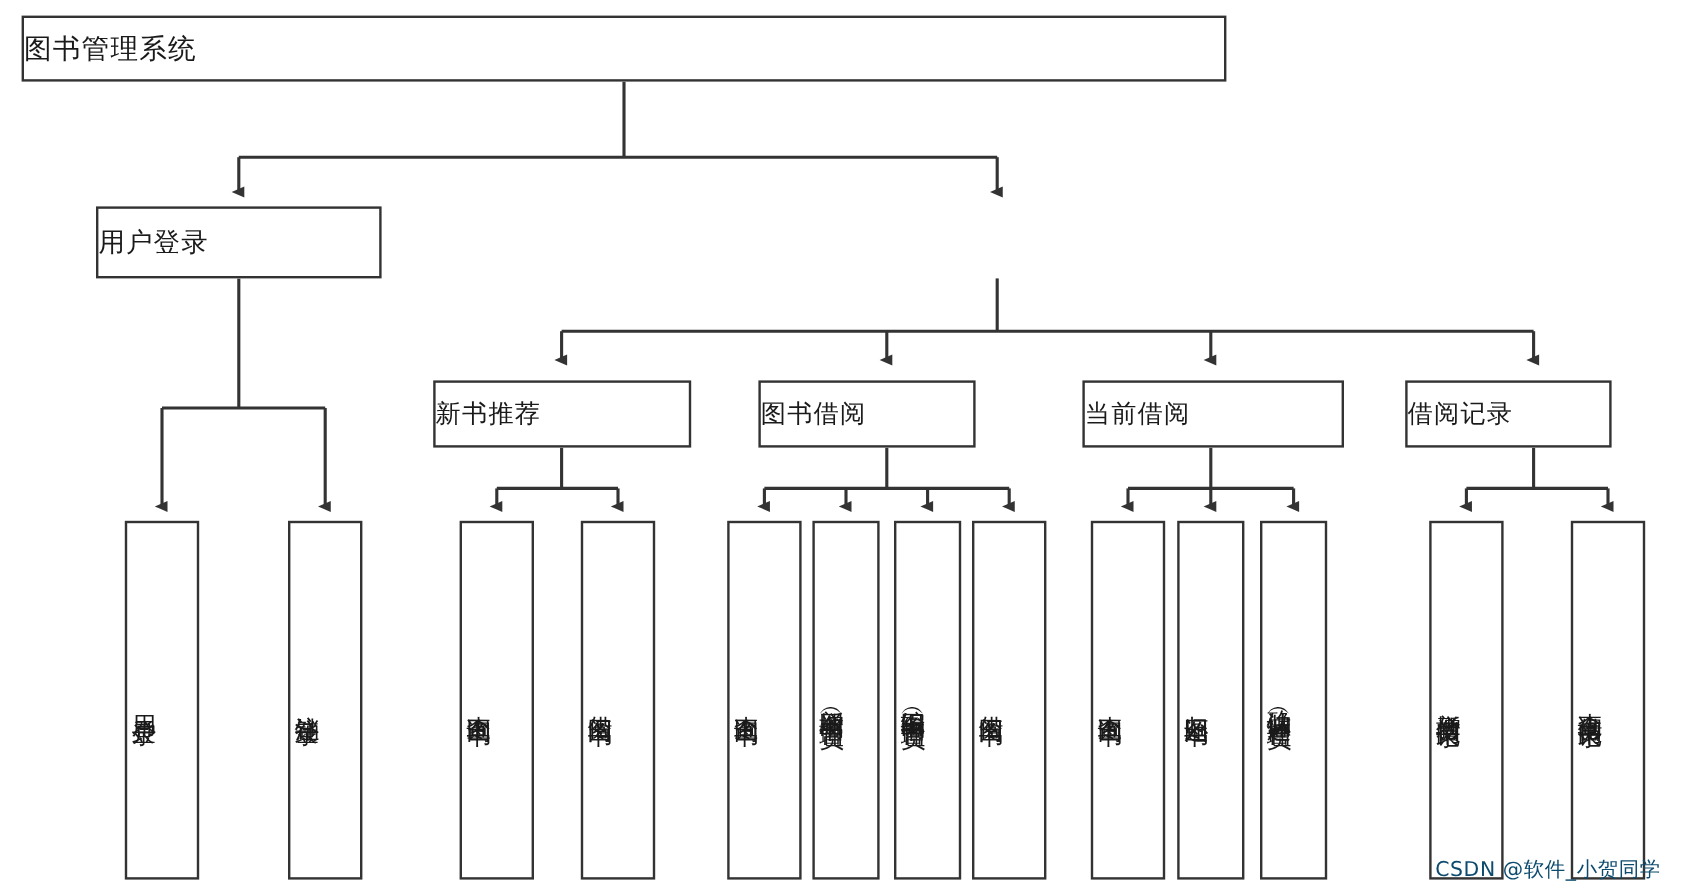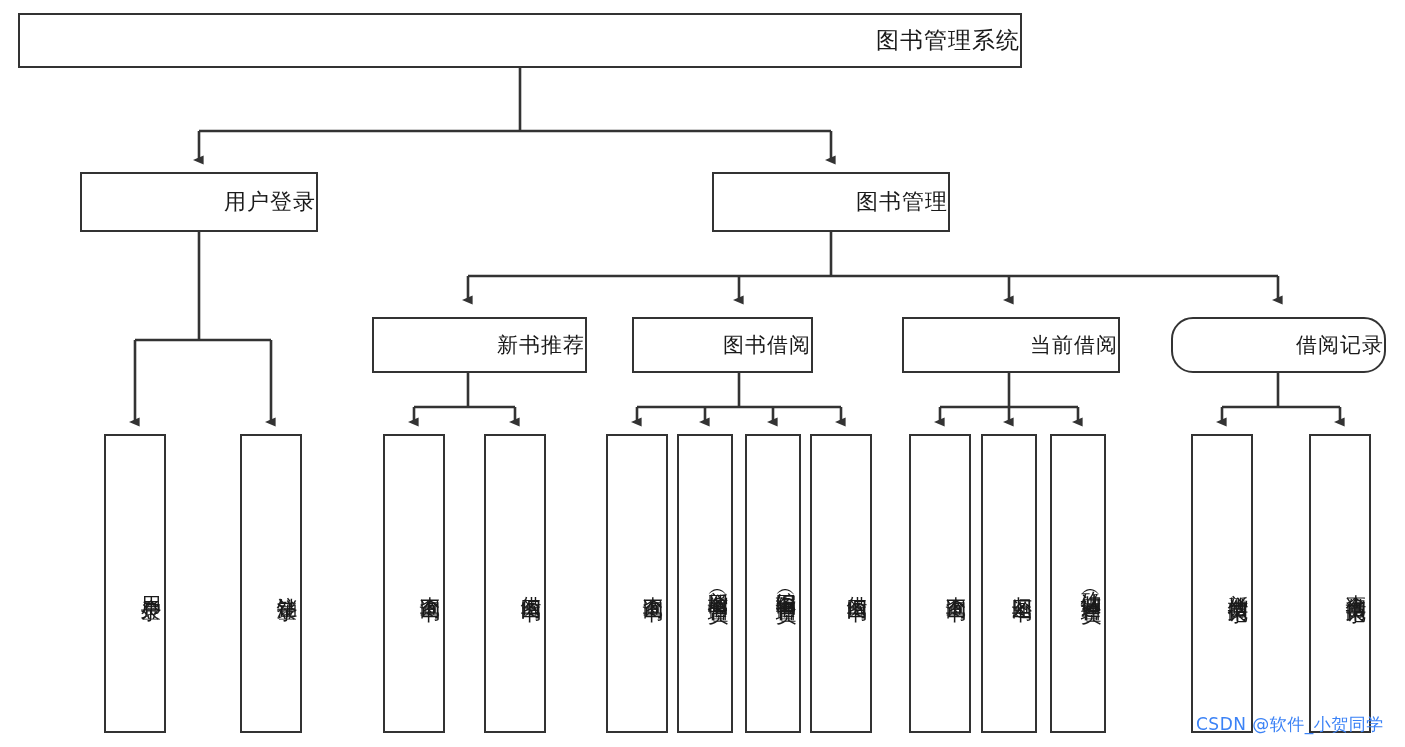--- a/index.html
+++ b/index.html
@@ -25,21 +25,21 @@
     height: 747px;
     pointer-events: none;
   }
   .node {
     position: absolute;
     box-sizing: border-box;
     background: #ffffff;
     border: 2.5px solid #333333;
     display: flex;
     align-items: center;
-    justify-content: flex-end;
+    justify-content: flex-start;
     color: #1a1a1a;
     text-align: center;
     z-index: 2;
   }
   .node.root {
     font-size: 23px;
     letter-spacing: 1px;
   }
   .node.level2 {
     font-size: 22px;
@@ -59,21 +59,21 @@
     line-height: 1.12;
     letter-spacing: 2px;
     white-space: pre-line;
     display: block;
   }
   .watermark {
     position: absolute;
     left: 1196px;
     top: 713px;
     font-size: 17px;
-    color: #3b82f6;
+    color: #0c4a6e;
     letter-spacing: 0.5px;
     z-index: 5;
     white-space: nowrap;
   }
 </style>
 </head>
 <body>
 
 <div id="stage">
 
@@ -128,37 +128,34 @@
   </svg>
 
   <div class="node root" style="left:18px; top:13px; width:1004px; height:55px;">
     <span>图书管理系统</span>
   </div>
 
   <div class="node level2" style="left:80px; top:172px; width:238px; height:60px;">
     <span>用户登录</span>
   </div>
 
-  <div class="node level2" style="left:712px; top:172px; width:238px; height:60px;">
-    <span>图书管理</span>
-  </div>
-
-  <div class="node level3" style="left:372px; top:317px; width:215px; height:56px;">
+
+  <div class="node level3" style="left:361px; top:317px; width:215px; height:56px;">
     <span>新书推荐</span>
   </div>
 
   <div class="node level3" style="left:632px; top:317px; width:181px; height:56px;">
     <span>图书借阅</span>
   </div>
 
   <div class="node level3" style="left:902px; top:317px; width:218px; height:56px;">
     <span>当前借阅</span>
   </div>
 
-  <div class="node level3" style="left:1171px; top:317px; width:215px; height:56px;border-radius:22px;">
+  <div class="node level3" style="left:1171px; top:317px; width:172px; height:56px;">
     <span>借阅记录</span>
   </div>
 
   <div class="node leaf" style="left:104px; top:434px; width:62px; height:299px;">
     <span class="vlabel">用户登录</span>
   </div>
 
   <div class="node leaf" style="left:240px; top:434px; width:62px; height:299px;">
     <span class="vlabel">注销登录</span>
   </div>

